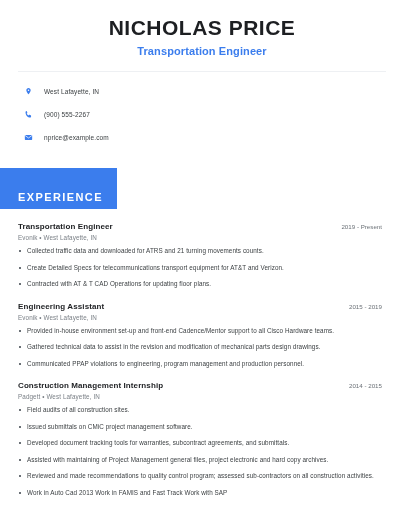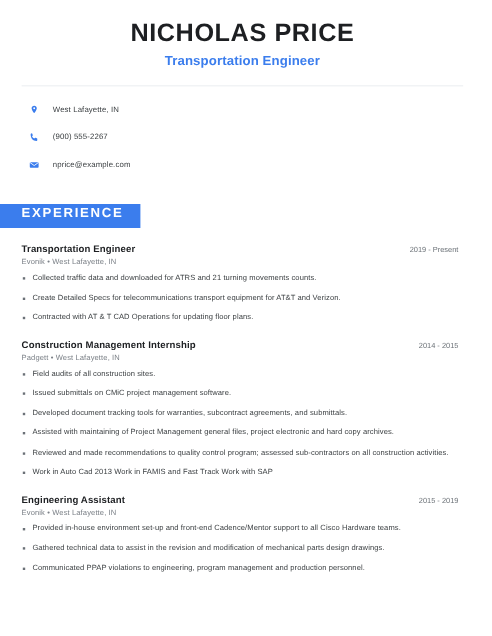--- a/index.html
+++ b/index.html
@@ -70,21 +70,21 @@
     letter-spacing: 0.1px;
   }
 
   
   .section-badge {
     background: #3b7ded;
     color: #ffffff;
     font-size: 11px;
     font-weight: bold;
     letter-spacing: 1.4px;
-    padding: 2px 14px 6px 18px;
+    padding: 23px 14px 6px 18px;
     display: inline-block;
     margin-left: 0;
   }
   .section-wrap { margin-top: 22px; }
   .section-wrap.skills-section { margin-top: 24px; }
 
   
   .entries { padding: 0 22px 0 18px; }
   .entry { margin-top: 13px; }
   .entry-head {
@@ -194,52 +194,52 @@
       <div class="entry">
         <div class="entry-head">
           <span class="entry-title">Transportation Engineer</span>
           <span class="entry-dates">2019 - Present</span>
         </div>
         <div class="entry-sub">Evonik • West Lafayette, IN</div>
         <ul class="bullets">
           <li class="bullet">Collected traffic data and downloaded for ATRS and 21 turning movements counts.</li>
           <li class="bullet">Create Detailed Specs for telecommunications transport equipment for AT&amp;T and Verizon.</li>
           <li class="bullet">Contracted with AT &amp; T CAD Operations for updating floor plans.</li>
+        </ul>
+      </div>
+
+      <div class="entry">
+        <div class="entry-head">
+          <span class="entry-title">Engineering Assistant</span>
+          <span class="entry-dates">2015 - 2019</span>
+        </div>
+        <div class="entry-sub">Evonik • West Lafayette, IN</div>
+        <ul class="bullets">
+          <li class="bullet">Provided in-house environment set-up and front-end Cadence/Mentor support to all Cisco Hardware teams.</li>
+          <li class="bullet">Gathered technical data to assist in the revision and modification of mechanical parts design drawings.</li>
+          <li class="bullet">Communicated PPAP violations to engineering, program management and production personnel.</li>
         </ul>
       </div>
 
       <div class="entry">
         <div class="entry-head">
           <span class="entry-title">Construction Management Internship</span>
           <span class="entry-dates">2014 - 2015</span>
         </div>
         <div class="entry-sub">Padgett • West Lafayette, IN</div>
         <ul class="bullets">
           <li class="bullet">Field audits of all construction sites.</li>
           <li class="bullet">Issued submittals on CMiC project management software.</li>
           <li class="bullet">Developed document tracking tools for warranties, subcontract agreements, and submittals.</li>
           <li class="bullet">Assisted with maintaining of Project Management general files, project electronic and hard copy archives.</li>
           <li class="bullet">Reviewed and made recommendations to quality control program; assessed sub-contractors on all construction activities.</li>
           <li class="bullet">Work in Auto Cad 2013 Work in FAMIS and Fast Track Work with SAP</li>
         </ul>
       </div>
 
-      <div class="entry">
-        <div class="entry-head">
-          <span class="entry-title">Engineering Assistant</span>
-          <span class="entry-dates">2015 - 2019</span>
-        </div>
-        <div class="entry-sub">Evonik • West Lafayette, IN</div>
-        <ul class="bullets">
-          <li class="bullet">Provided in-house environment set-up and front-end Cadence/Mentor support to all Cisco Hardware teams.</li>
-          <li class="bullet">Gathered technical data to assist in the revision and modification of mechanical parts design drawings.</li>
-          <li class="bullet">Communicated PPAP violations to engineering, program management and production personnel.</li>
-        </ul>
-      </div>
-
     </div>
   </div>
 
   <div class="section-wrap skills-section">
 
     <div class="skills-wrap">
       
       
       
       

